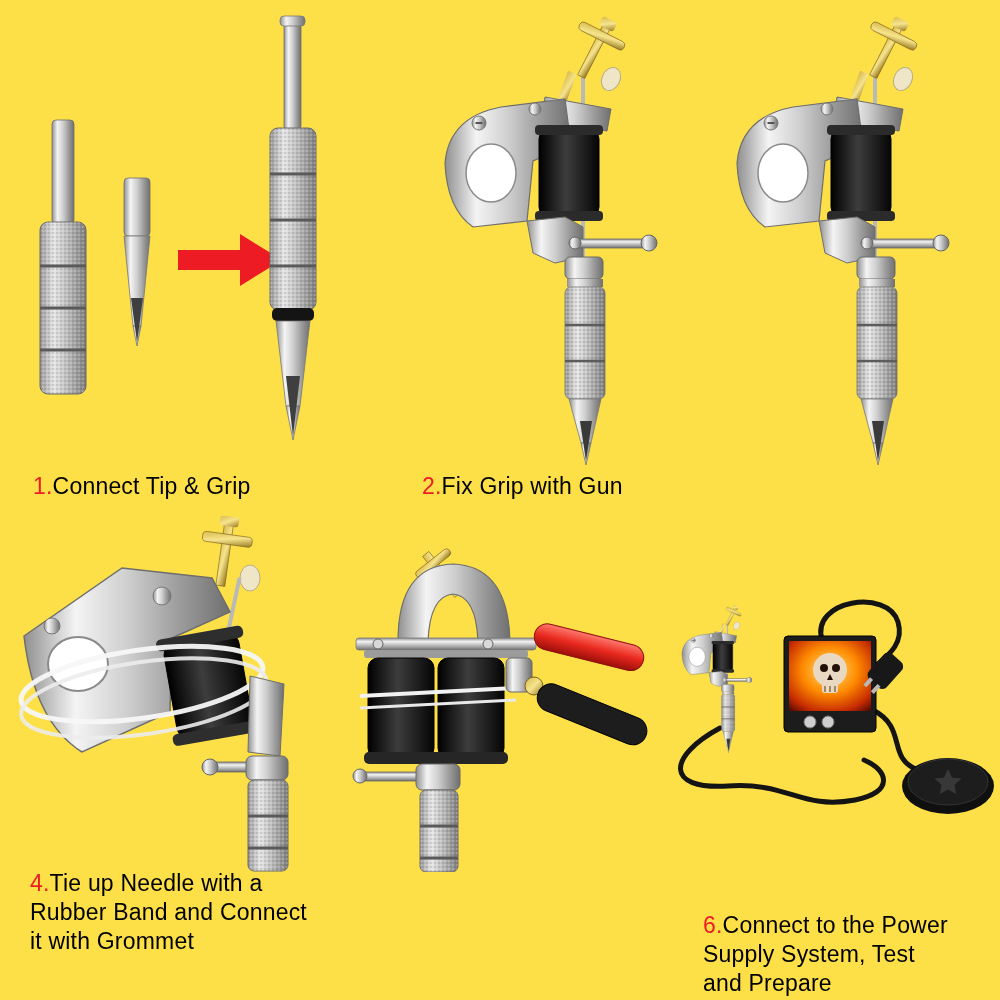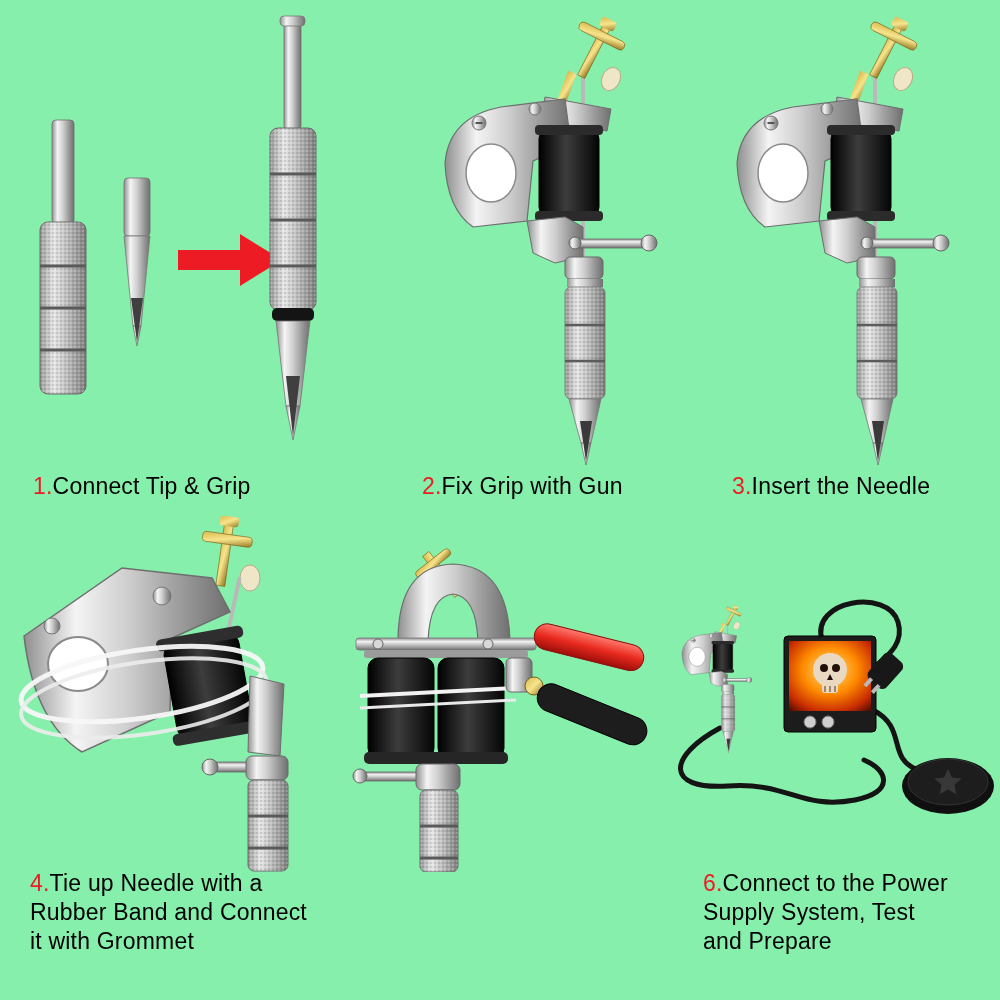--- a/index.html
+++ b/index.html
@@ -1,17 +1,17 @@
 <!DOCTYPE html>
 <html style="--step-number: #ed1c24; --caption: #000000; --arrow: #ed1c24;"><head>
 <meta charset="utf-8">
 <style>
   html,body{margin:0;padding:0;background:#fff;}
   #sheet{
-    position:relative;width:1000px;height:1000px;background:#86efac;
+    position:relative;width:1000px;height:1000px;background:#fde047;
     font-family:"Liberation Sans","DejaVu Sans",sans-serif;overflow:hidden;
   }
   figure{margin:0;padding:0;position:absolute;}
   figure svg{display:block;width:100%;height:100%;}
   .cap{
     position:absolute;font-size:23px;line-height:1.25;color:#000;
     letter-spacing:0.2px;
   }
   .cap .num{color:var(--step-number,#ed1c24);}
   .cap .txt{color:var(--caption,#000);}
@@ -252,20 +252,19 @@
           <path d="M298,191 l4,8.5 9.5,1 -7,6.3 1.8,9.5 -8.3,-4.8 -8.3,4.8 1.8,-9.5 -7,-6.3 9.5,-1 z" fill="#383838"></path>
         </g>
       </g>
     </svg>
   </figure>
 
   <div class="cap" style="left:33px;top:472px"><span class="num">1.</span><span class="txt">Connect Tip &amp; Grip</span></div>
 
   <div class="cap" style="left:422px;top:472px"><span class="num">2.</span><span class="txt">Fix Grip with Gun</span></div>
 
-  <div class="cap" style="left:732px;top:472px"><span class="num">3.</span><span class="txt">Insert the Needle</span></div>
 
   <div class="cap" style="left:30px;top:869px;width:280px"><span class="num">4.</span><span class="txt">Tie up Needle with a Rubber Band and Connect it with Grommet</span></div>
 
 
-  <div class="cap" style="left:703px;top:869px;width:252px"><span class="num">6.</span><span class="txt">Connect to the Power Supply System, Test and Prepare</span></div>
+  <div class="cap" style="left:703px;top:911px;width:252px"><span class="num">6.</span><span class="txt">Connect to the Power Supply System, Test and Prepare</span></div>
 
 </div>
 
 </body></html>

